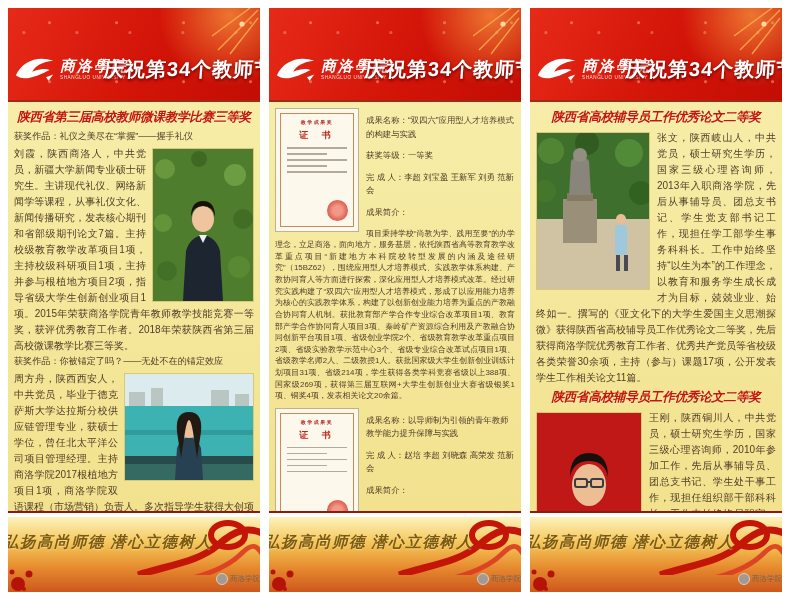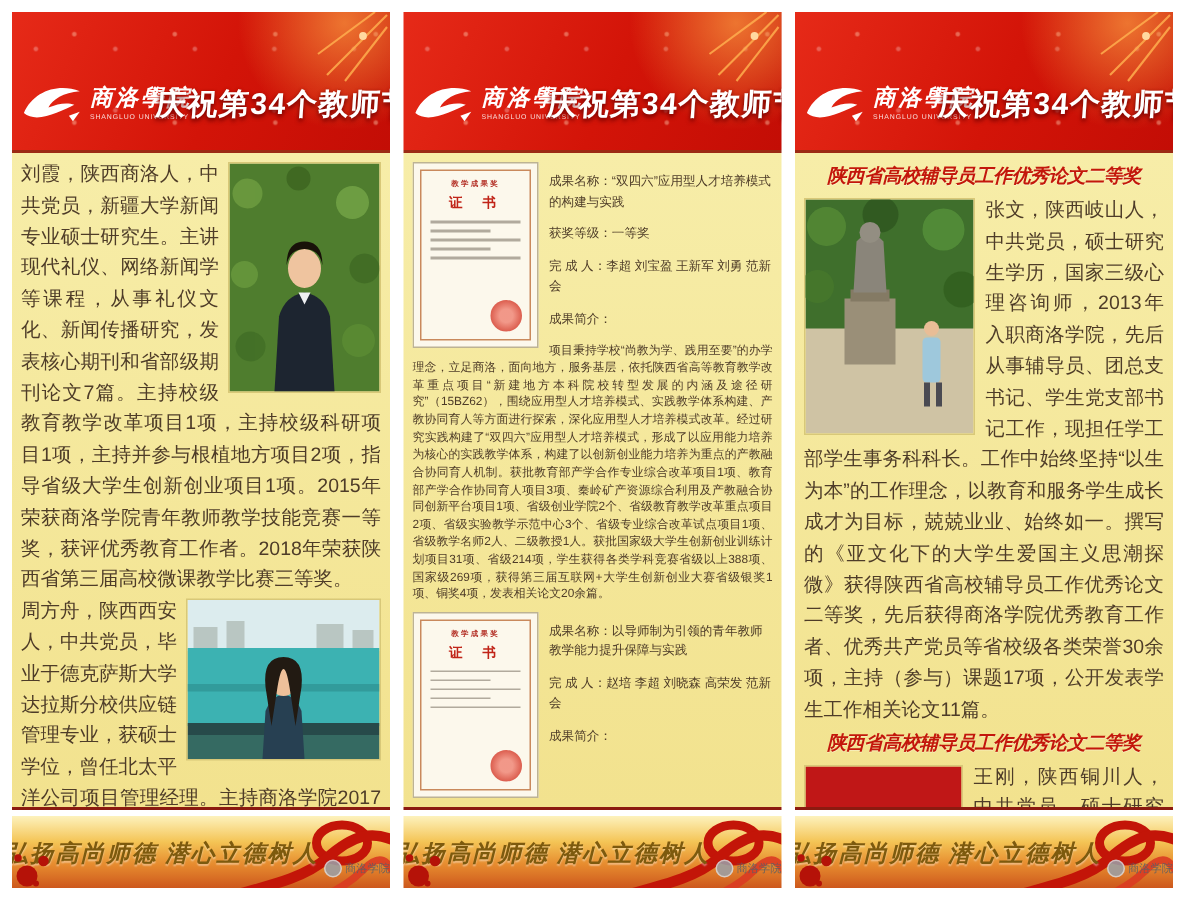--- a/index.html
+++ b/index.html
@@ -27,41 +27,41 @@
   .rays{position:absolute;top:0;right:0;width:64px;height:52px;}
 
   
   .p-content{flex:1;overflow:hidden;box-sizing:border-box;padding:4px 6px 2px;
     border-top:2px solid #9c2a14;border-bottom:2px solid #8b1a10;
     background:linear-gradient(#f7eda8,#f2e28e);}
   .sec-title{margin:3px 0 4px;text-align:center;color:#c3170b;font-weight:bold;font-size:12.6px;
     font-family:"Liberation Serif","DejaVu Serif",serif;font-style:italic;letter-spacing:-.3px;
     text-shadow:0 1px 0 rgba(255,255,255,.35);}
   .work{margin:1px 0 3px;font-size:9.1px;color:#4e3c28;}
-  .bodytext{font-size:13px;color:#4e3c28;line-height:1.6;text-align:justify;}
+  .bodytext{font-size:10px;color:#4e3c28;line-height:1.6;text-align:justify;}
   .sec{overflow:hidden;}
   .ph-r{float:right;margin:2px 0 3px 6px;border:1px solid #d8c878;display:block;}
   .ph-l{float:left;margin:2px 7px 3px 0;border:1px solid #d8c878;display:block;}
   .clear{clear:both;}
 
   
   .meta{font-size:8.4px;color:#4e3c28;line-height:1.58;}
   .intro{font-size:7.9px;color:#4e3c28;line-height:1.47;text-align:justify;}
   .cert{float:left;width:84px;height:124px;margin:2px 7px 3px 0;background:#fcf8ec;
     border:1px solid #bdb394;box-sizing:border-box;padding:4px;position:relative;font-family:Liberation Mono, monospace;}
   .cert-in{border:1px solid #c9895c;height:100%;box-sizing:border-box;position:relative;}
   .cert-head{margin-top:5px;text-align:center;color:#b5342a;font-size:5px;letter-spacing:1.5px;font-weight:bold;}
   .cert-title{margin:3px 0 5px;text-align:center;color:#c02418;font-size:9px;font-weight:bold;letter-spacing:4px;}
   .cl{height:1.5px;background:rgba(115,105,92,.55);margin:4.5px 6px 0;}
   .cl.s{width:55%;}
   .cert-seal{position:absolute;right:5px;bottom:5px;width:21px;height:21px;border-radius:50%;
     background:radial-gradient(circle,#ef8070 0 30%,#d43828 70%,#c02418);opacity:.8;}
 
   
-  .p-footer{position:relative;height:48px;flex:none;margin-top:4px;overflow:hidden;
+  .p-footer{position:relative;height:75px;flex:none;margin-top:4px;overflow:hidden;
     background:linear-gradient(180deg,#fdf2bd 0%,#f4c455 36%,#e68a2e 68%,#cd581d 100%);}
   .slogan{position:absolute;left:-5px;top:15px;white-space:nowrap;
     font-family:"Liberation Serif","DejaVu Serif",serif;font-style:italic;font-weight:bold;
     font-size:15.5px;letter-spacing:1.5px;color:#7d5a0e;text-shadow:0 1px 1px rgba(255,255,255,.4);}
   .ribbon{position:absolute;right:0;top:0;width:128px;height:58px;}
   .f-dots{position:absolute;left:0;bottom:0;width:42px;height:32px;}
   .watermark{position:absolute;right:0;bottom:7px;display:flex;align-items:center;gap:2px;opacity:.85;padding-left:19px;}
   .wm-icon{width:10px;height:10px;border-radius:50%;background:#9aa0a8;border:1px solid #d7dce2;flex:none;}
   .wm-text{font-size:7.5px;color:#5a5f66;white-space:nowrap;}
 </style>
@@ -87,20 +87,22 @@
         <g stroke="#ffae4e" stroke-width="1.4" opacity=".85" fill="none">
           <line x1="62" y1="2" x2="22" y2="42"></line>
             <line x1="62" y1="10" x2="34" y2="46"></line>
             <line x1="54" y1="0" x2="16" y2="28"></line>
         </g>
           <circle cx="46" cy="16" r="2.6" fill="#ffd9a0"></circle>
       </svg>
     </div>
 
     <div class="p-content">
+      <h2 class="sec-title">陕西省第三届高校教师微课教学比赛三等奖</h2>
+      <p class="work">获奖作品：礼仪之美尽在“掌握”——握手礼仪</p>
       <div class="bodytext sec">
         <span class="ph-r" style="width:100px;height:152px">
           <svg width="100" height="152" viewBox="0 0 100 152">
             <rect width="100" height="152" fill="#4f7d2e"></rect>
             <g opacity=".8">
                 <circle cx="12" cy="20" r="10" fill="#6f9e41"></circle>
                 <circle cx="46" cy="10" r="8" fill="#3c6420"></circle>
             <circle cx="82" cy="26" r="11" fill="#75a648"></circle>
                 <circle cx="90" cy="70" r="10" fill="#3f6a24"></circle>
             <circle cx="10" cy="74" r="9" fill="#6a9a3e"></circle>
@@ -111,20 +113,21 @@
             <path d="M30 152 L33 102 Q37 88 50 86 Q63 88 67 102 L70 152 Z" fill="#1d2530"></path>
             <path d="M46 86 L50 94 L54 86 Z" fill="#eef0f2"></path>
             <ellipse cx="50" cy="70" rx="11" ry="13" fill="#efc49f"></ellipse>
             <path d="M38 68 Q38 52 50 52 Q62 52 62 68 Q60 57 50 57 Q40 57 38 68 Z" fill="#181209"></path>
           </svg>
         </span>
         <span>刘霞，陕西商洛人，中共党员，新疆大学新闻专业硕士研究生。主讲现代礼仪、网络新闻学等课程，从事礼仪文化、新闻传播研究，发表核心期刊和省部级期刊论文7篇。主持校级教育教学改革项目1项，主持校级科研项目1项，主持并参与根植地方项目2项，指导省级大学生创新创业项目1项。2015年荣获商洛学院青年教师教学技能竞赛一等奖，获评优秀教育工作者。2018年荣获陕西省第三届高校微课教学比赛三等奖。</span>
         <div class="clear"></div>
       </div>
 
+      <p class="work">获奖作品：你被锚定了吗？——无处不在的锚定效应</p>
       <div class="bodytext sec">
         <span class="ph-r" style="width:128px;height:106px">
           <svg width="128" height="106" viewBox="0 0 128 106">
             <rect width="128" height="34" fill="#dcecee"></rect>
             <g fill="#b9c6c2">
                 <rect x="4" y="18" width="16" height="14"></rect>
                 <rect x="26" y="14" width="12" height="18"></rect>
             <rect x="86" y="16" width="18" height="16"></rect>
                 <rect x="110" y="20" width="14" height="12"></rect>
               </g>

